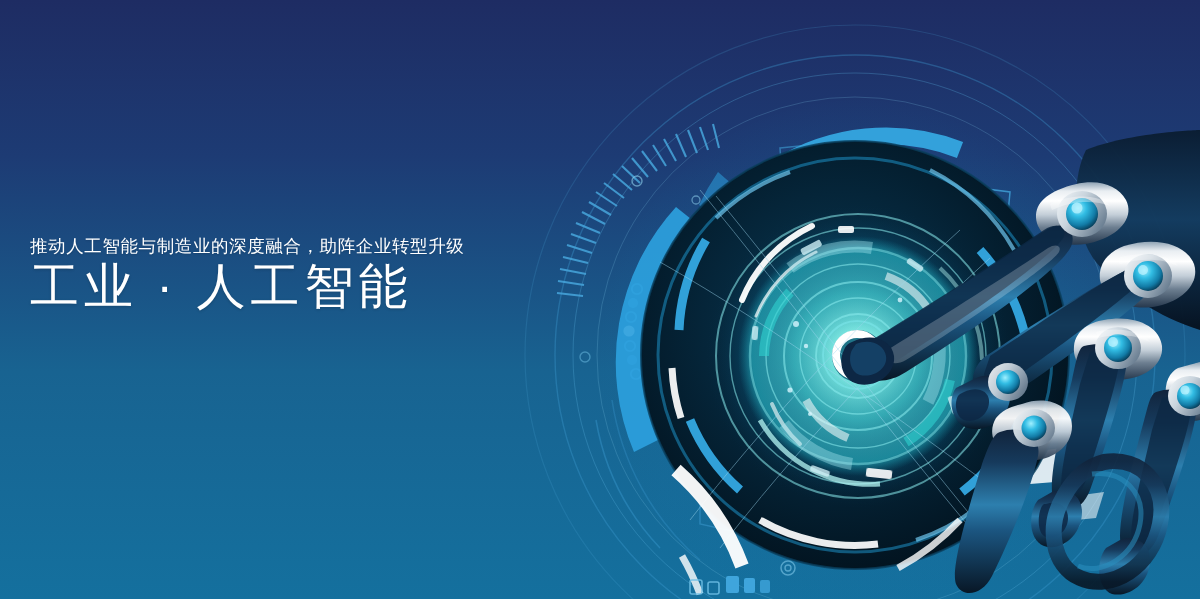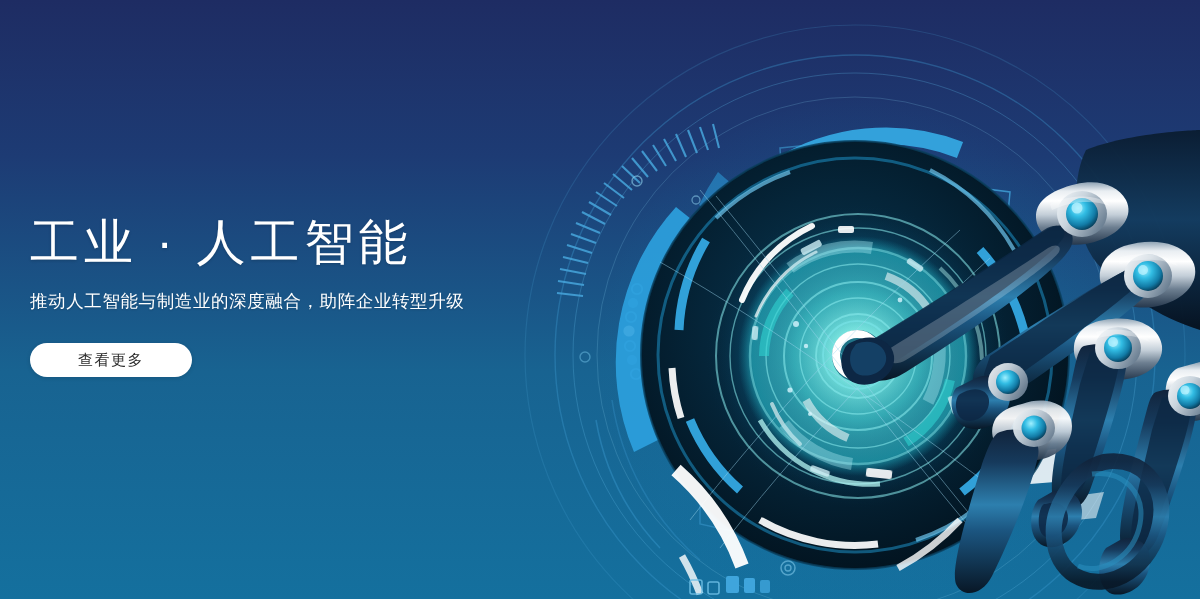--- a/index.html
+++ b/index.html
@@ -391,18 +391,17 @@
             <path d="M 1096 332 C 1120 326 1142 332 1150 342 C 1134 334 1114 334 1098 338 Z"></path>
           </g>
         </g>
 
         <rect x="0" y="0" width="1200" height="599" fill="none"></rect>
       </g>
     </svg>
   </div>
 
   <div id="copy">
+    <div id="subtitle">推动人工智能与制造业的深度融合，助阵企业转型升级</div>
     <div id="title">工业 · 人工智能</div>
-    <div id="subtitle">推动人工智能与制造业的深度融合，助阵企业转型升级</div>
-    <button id="cta">查看更多</button>
   </div>
 
 </div>
 
 </body></html>

